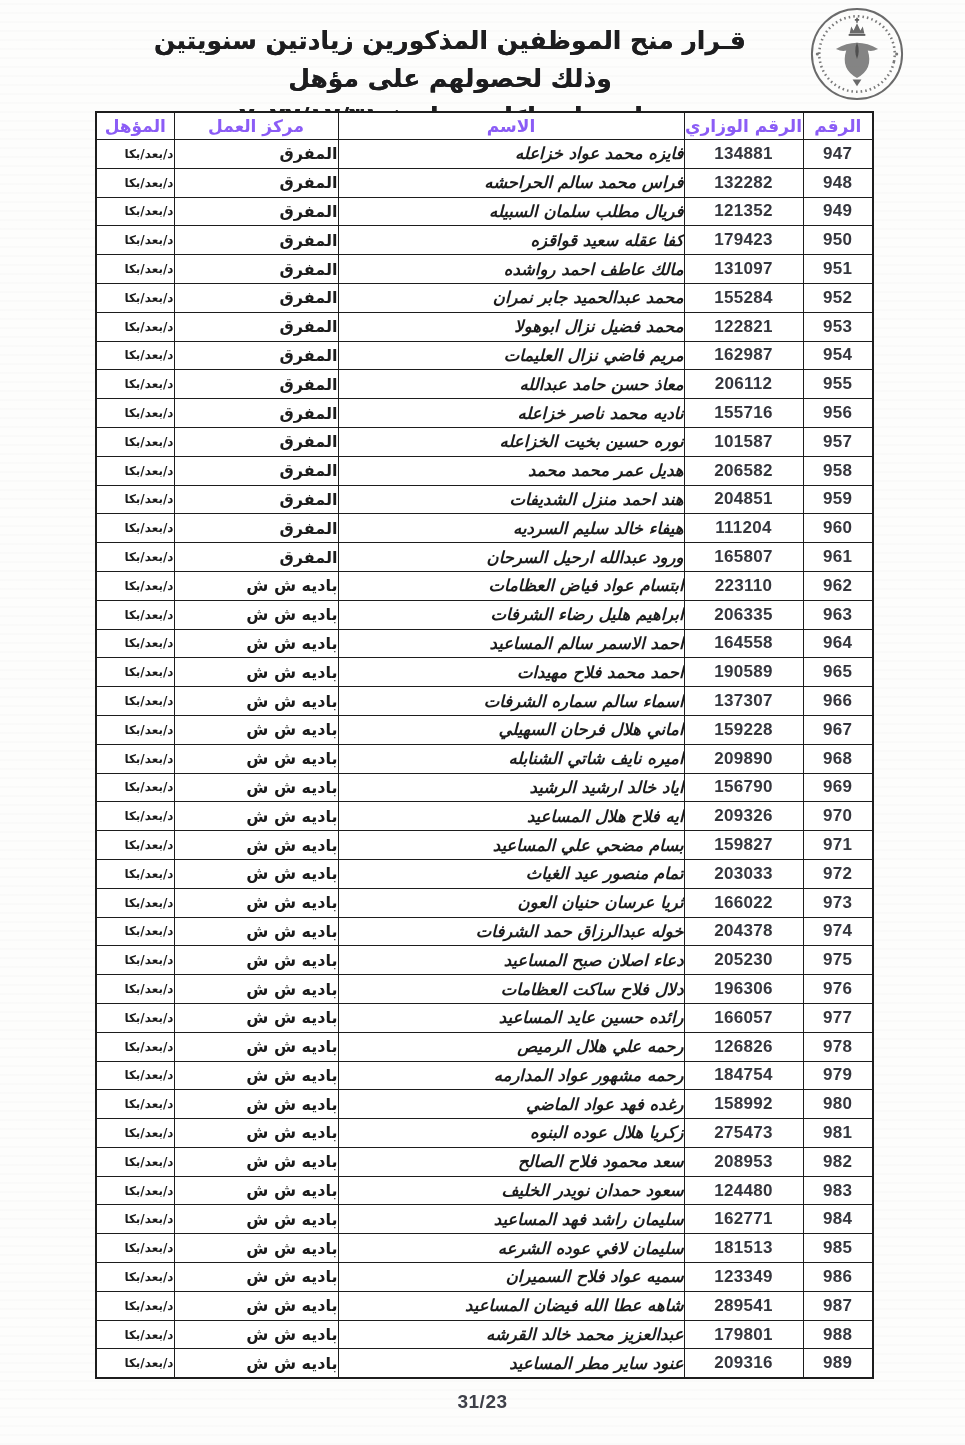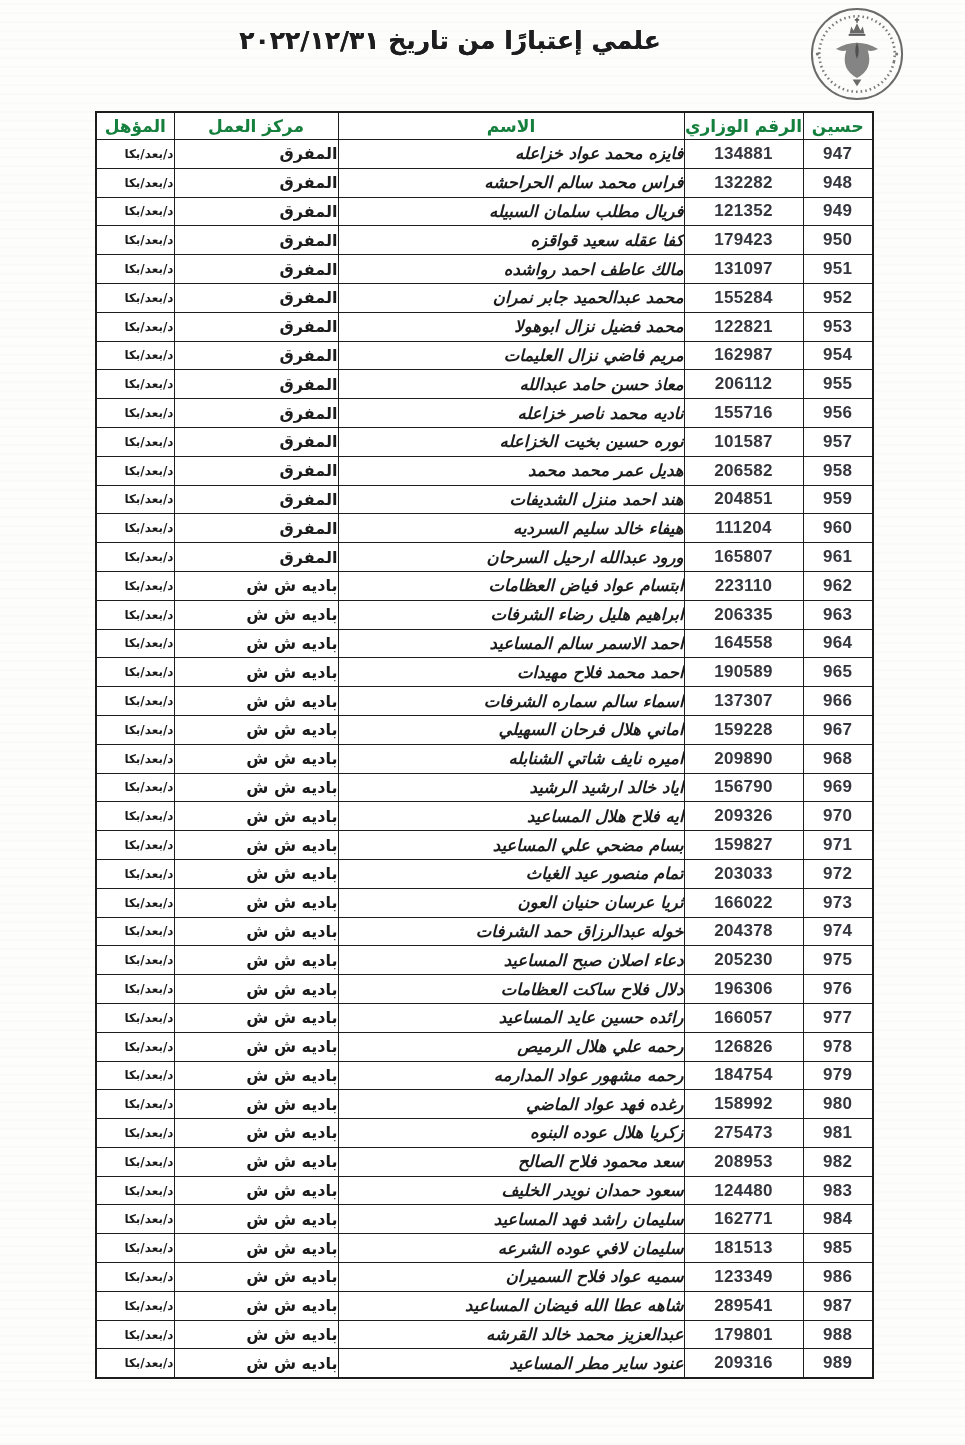--- a/index.html
+++ b/index.html
@@ -32,21 +32,21 @@
     direction:rtl;border-collapse:collapse;table-layout:fixed;
     background:#fff;
   }
   table.roster, table.roster th, table.roster td{
     border:1.7px solid #1d1d1d;
   }
   table.roster{border-width:2.2px;}
   table.roster thead th{
     height:26px;
     font-family:"DejaVu Sans",sans-serif;
-    font-weight:700;font-size:17px;color:#15803d;
+    font-weight:700;font-size:17px;color:#8b5cf6;
     text-align:center;vertical-align:middle;
     padding:0;
   }
   table.roster tbody tr{height:28.8px;}
   table.roster td{
     vertical-align:middle;overflow:hidden;white-space:nowrap;
     padding:0;
   }
   td.num{
     font-family:"Liberation Sans","DejaVu Sans",sans-serif;
@@ -87,34 +87,35 @@
       <path d="M41.5 30.5 h17" stroke="#5e5e5e" stroke-width="2" fill="none"></path>
 
       <path d="M28.5 45 q21.5 -13 43 0 q-6.5 3 -10.5 1.5 q6 19 -11 28 q-17 -9 -11 -28 q-4 1.5 -10.5 -1.5 z" fill="#6e6e6e" opacity="0.85"></path>
       <path d="M50 38 q-3.5 9 0 17 q3.5 -8 0 -17 z" fill="#4f4f4f"></path>
 
       <path d="M45.5 76 h9 l-4.5 7 z" fill="#6a6a6a"></path>
     </svg>
   </div>
 
   <div class="title-block">
+    <div>قـرار منح الموظفين المذكورين زيادتين سنويتين وذلك لحصولهم على مؤهل</div>
     <div>علمي إعتبارًا من تاريخ ٢٠٢٢/١٢/٣١</div>
   </div>
 
   <table class="roster">
     <colgroup>
       <col style="width:70px">
       <col style="width:119px">
       <col style="width:346px">
       <col style="width:164px">
       <col style="width:78px">
     </colgroup>
     <thead>
       <tr>
-        <th>حسين</th>
+        <th>الرقم</th>
         <th>الرقم الوزاري</th>
         <th>الاسم</th>
         <th>مركز العمل</th>
         <th>المؤهل</th>
       </tr>
     </thead>
     <tbody>
         <tr>
           <td class="num">947</td>
           <td class="num">134881</td>
@@ -412,14 +413,15 @@
         <tr>
           <td class="num">989</td>
           <td class="num">209316</td>
           <td class="ar name">عنود ساير مطر المساعيد</td>
           <td class="ar center">باديه ش ش</td>
           <td class="ar qual">د/بعد/بكا</td>
         </tr>
       </tbody>
   </table>
 
+  <div class="footer">31/23</div>
 
 </div>
 
 </body></html>

